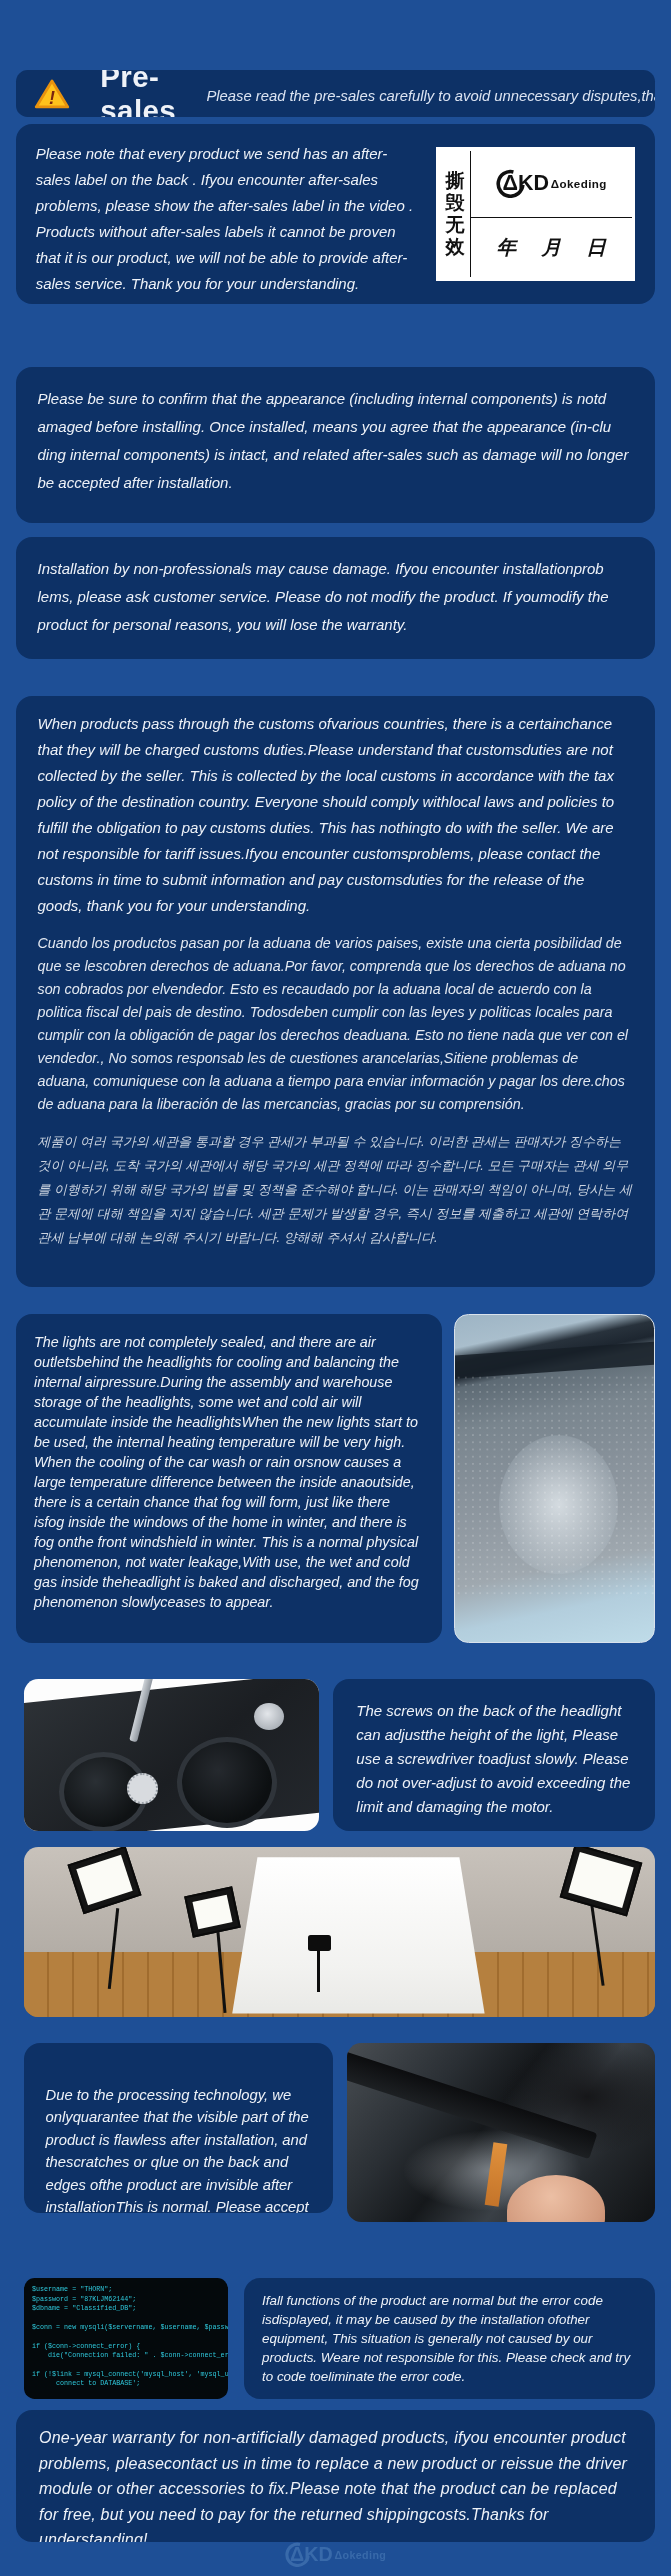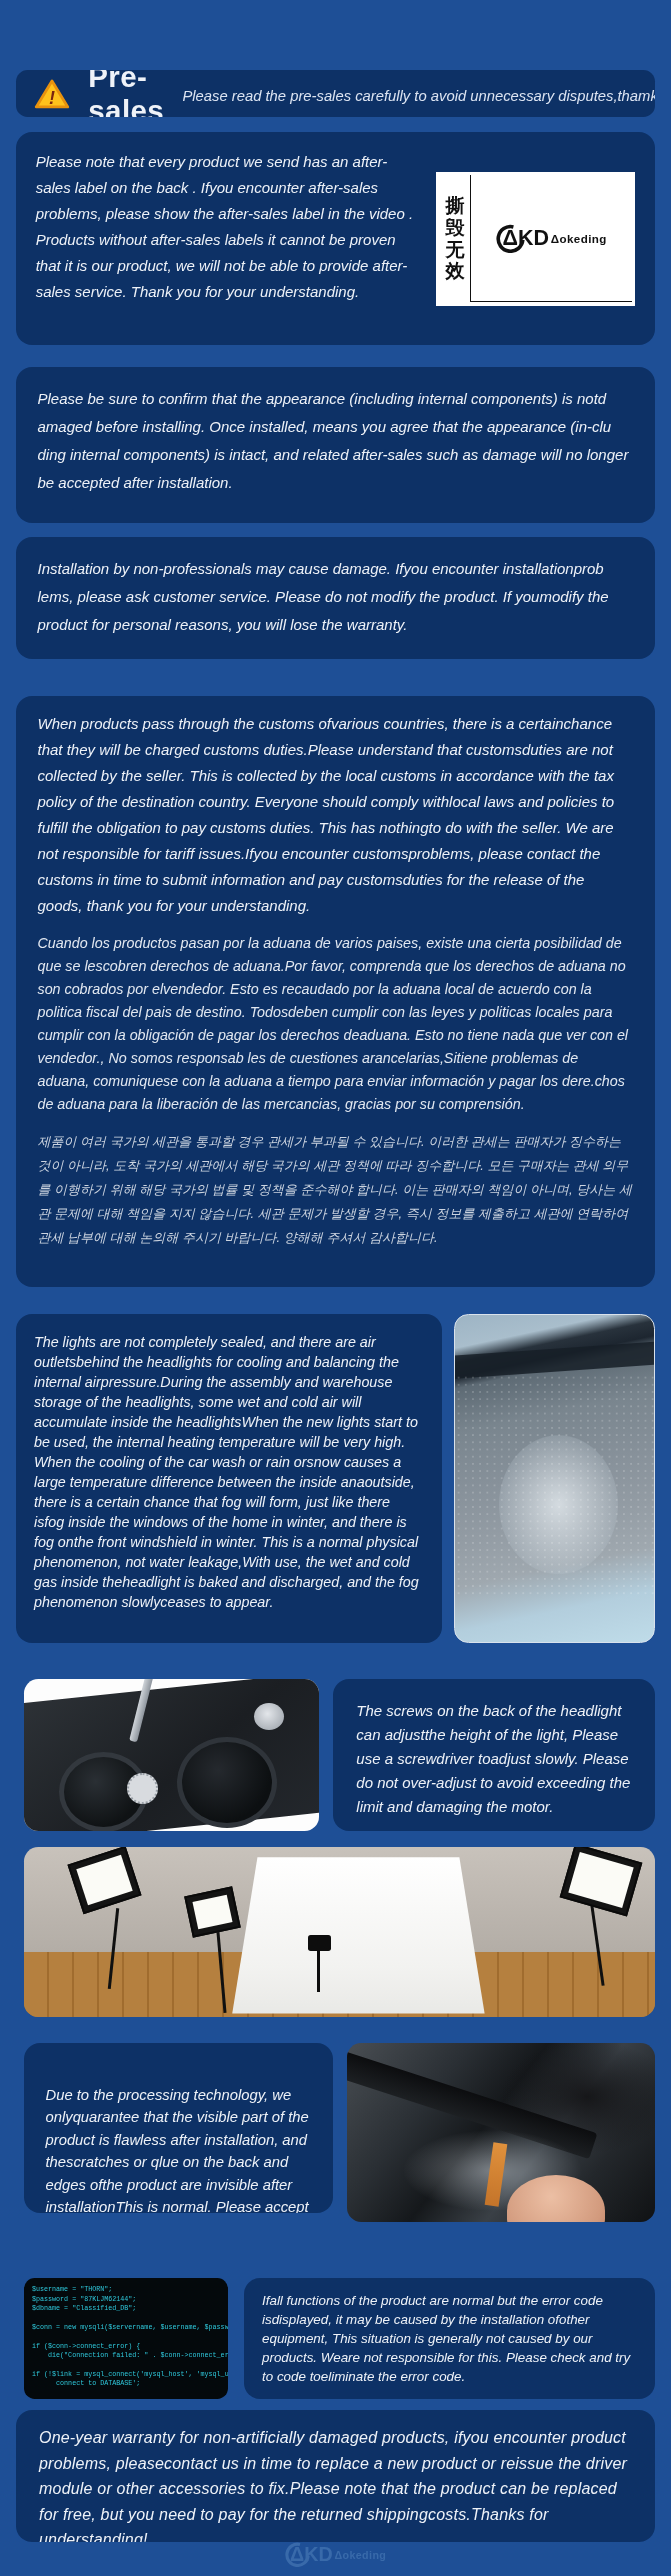--- a/index.html
+++ b/index.html
@@ -11,25 +11,25 @@
   }
   .abs{position:absolute;left:16px;right:16px;padding-left:8px;}
   .panel{
     background:#0d3166;border-radius:16px;
     color:#eef2f8;font-style:italic;
     box-sizing:border-box;overflow:hidden;
   }
   .panel p{margin:0;}
   
   .hdr{top:70px;height:47px;border-radius:11.6px;display:flex;align-items:center;gap:14.3px;padding:0 18px;}
-  .hdr h1{margin:4px;font-size:29.5px;font-weight:bold;font-style:normal;letter-spacing:0.4px;}
+  .hdr h1{margin:16px;font-size:29.5px;font-weight:bold;font-style:normal;letter-spacing:0.4px;}
   .hdr .sub{font-size:14.8px;color:#dce4f2;padding-top:5.4px;white-space:nowrap;}
   .tri{width:36px;height:32px;flex:0 0 auto;display:block;}
   
-  .box1{top:132px;height:213px;padding:17px 19.7px;display:flex;gap:17px;}
+  .box1{top:124px;height:180px;padding:17px 19.7px;display:flex;gap:17px;}
   .box1 .txt{flex:1;font-size:15px;line-height:26px;}
   .stamp{
     width:199px;height:134px;background:#ffffff;color:#111;
     font-style:normal;align-self:center;flex:0 0 auto;
     display:flex;box-sizing:border-box;padding:3.6px;
   }
   .stamp-side{
     width:30px;border-right:1.8px solid #111;display:flex;align-items:center;justify-content:center;
     font-size:19px;font-weight:bold;line-height:1.15;
     word-break:break-all;text-align:center;
@@ -152,20 +152,21 @@
         <span class="akd-logo">
           <span class="akd-mark">
             <svg viewBox="0 0 40 40" aria-hidden="true">
                 <path d="M24 4 A17 17 0 1 0 37 22" fill="none" stroke="currentColor" stroke-width="5"></path>
               </svg>
           </span>
           <b class="akd-name">ΔKD</b>
           <span class="akd-suffix">Δokeding</span>
         </span>
       </div>
+      <div class="stamp-date">年 月 日</div>
     </div>
   </div>
 </section>
 
 <section class="abs panel box2">
   <p>Please be sure to confirm that the appearance (including internal components) is notd amaged before installing. Once installed, means you agree that the appearance (in-clu ding internal components) is intact, and related after-sales such as damage will no longer be accepted after installation.</p>
 </section>
 
 <section class="abs panel box3">
   <p>Installation by non-professionals may cause damage. Ifyou encounter installationprob lems, please ask customer service. Please do not modify the product. If youmodify the product for personal reasons, you will lose the warranty.</p>

